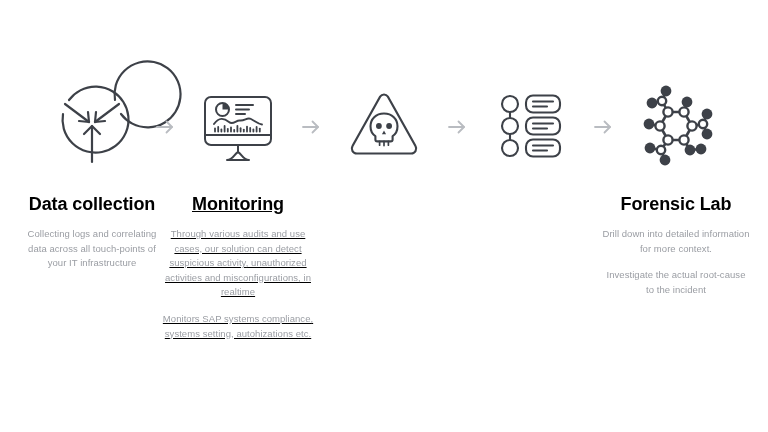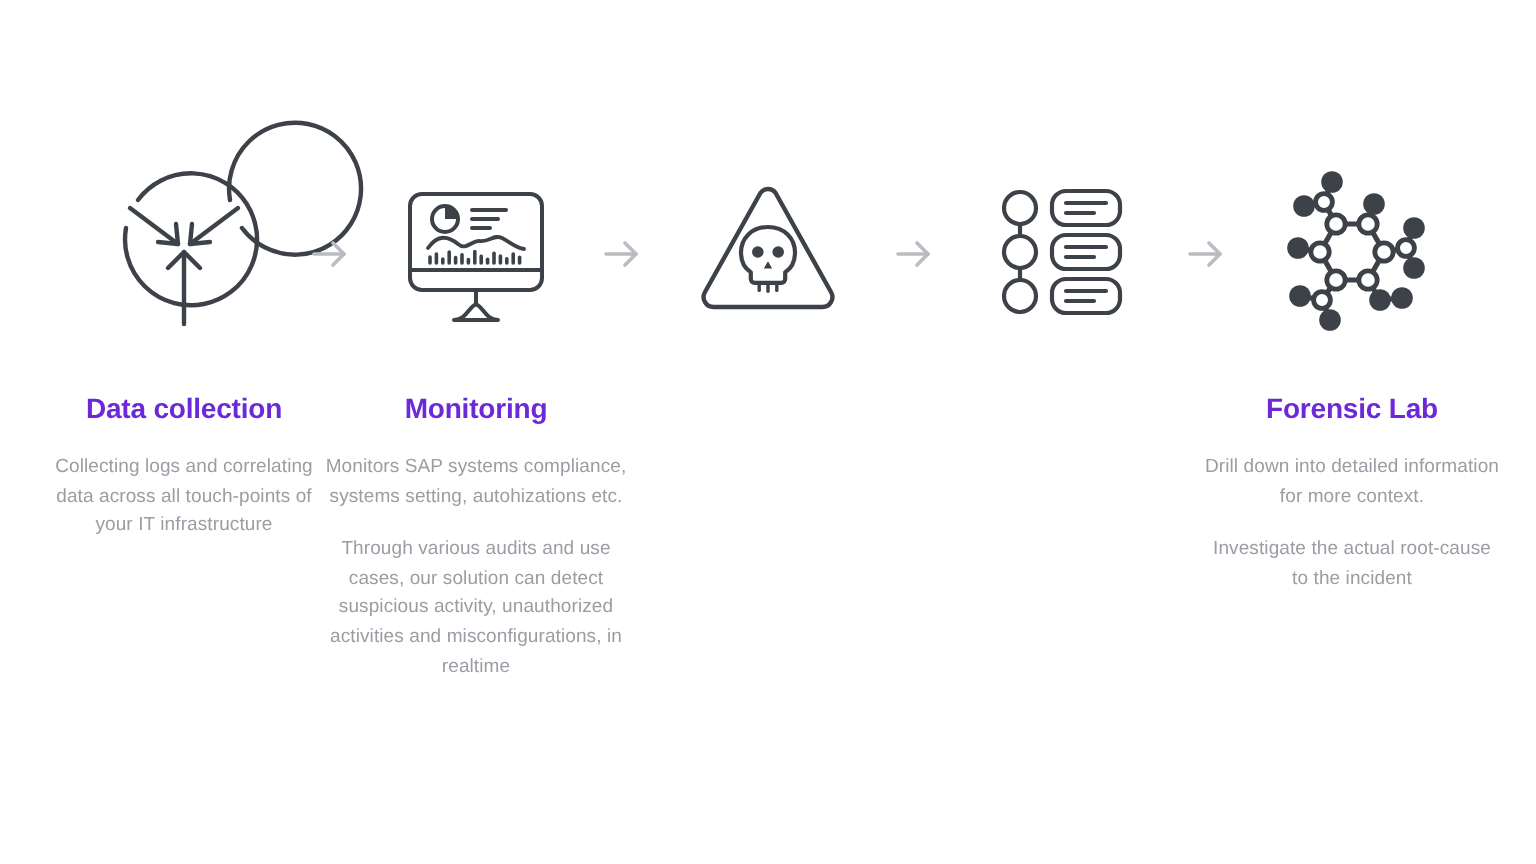--- a/index.html
+++ b/index.html
@@ -62,23 +62,23 @@
   .text-cell {
     width: 112px;
     flex: 0 0 112px;
     text-align: center;
   }
   .spacer-cell {
     width: 34px;
     flex: 0 0 34px;
   }
   .col-title {
-    font-size: 14px;
+    font-size: 18px;
     font-weight: bold;
-    color: #6d28d9;
+    color: #000000;
     letter-spacing: -0.1px;
     line-height: 17px;
     margin: 0 0 14px 0;
     white-space: nowrap;
   }
   .col-para {
     font-size: 9.5px;
     line-height: 14.6px;
     color: #9a9da3;
     margin: 0 0 12px 0;
@@ -87,20 +87,21 @@
   .col-para:last-child { margin-bottom: 0; }
 
   
   .text-cell .inner {
     width: 148px;
     margin-left: -18px;
   }
   .text-cell.wide .inner {
     width: 160px;
     margin-left: -24px;
+    text-decoration: underline;
   }
   .text-cell.narrow .inner {
     width: 130px;
     margin-left: -9px;
   }
 
   svg.icon { display: block; overflow: visible; }
 </style>
 </head>
 <body>
@@ -308,22 +309,22 @@
       <div class="inner">
         <div class="col-title">Data collection</div>
         <p class="col-para">Collecting logs and correlating data across all touch-points of your IT infrastructure</p>
       </div>
     </div>
     <div class="spacer-cell"></div>
 
     <div class="text-cell wide">
       <div class="inner">
         <div class="col-title">Monitoring</div>
+        <p class="col-para">Through various audits and use cases, our solution can detect suspicious activity, unauthorized activities and misconfigurations, in realtime</p>
         <p class="col-para">Monitors SAP systems compliance, systems setting, autohizations etc.</p>
-        <p class="col-para">Through various audits and use cases, our solution can detect suspicious activity, unauthorized activities and misconfigurations, in realtime</p>
       </div>
     </div>
     <div class="spacer-cell"></div>
 
     <div class="text-cell">
       <div class="inner">
       </div>
     </div>
     <div class="spacer-cell"></div>
 

